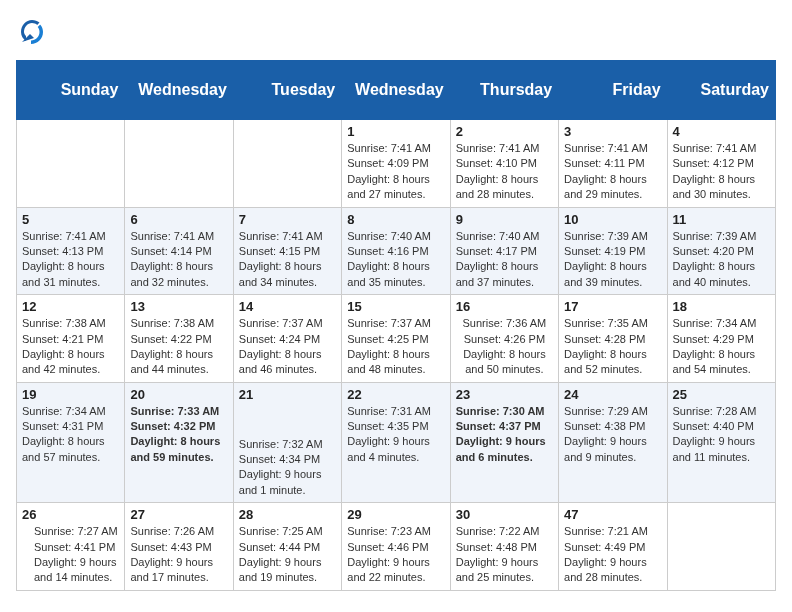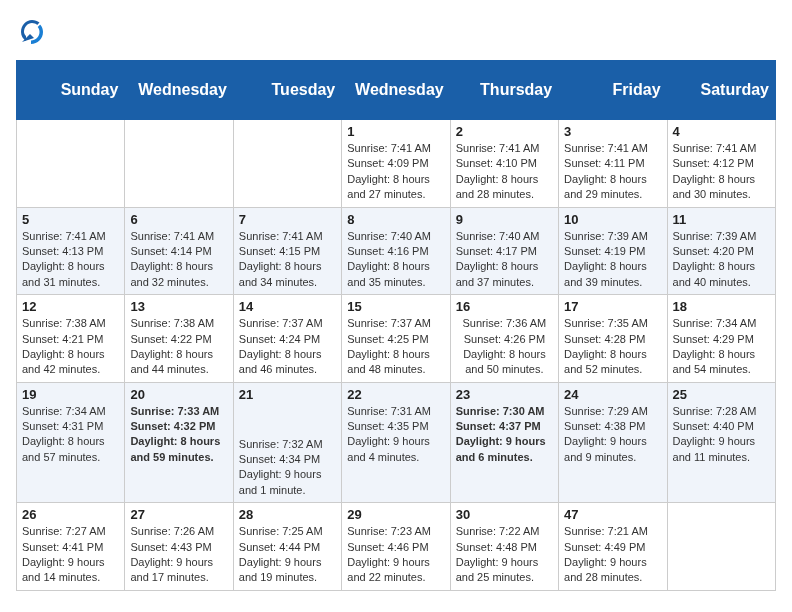--- a/index.html
+++ b/index.html
@@ -320,21 +320,21 @@
             <div class="day-number">25</div>
             <div class="day-info" style="white-space: pre-line;">Sunrise: 7:28 AM
 Sunset: 4:40 PM
 Daylight: 9 hours
 and 11 minutes.</div>
           </td>
         </tr>
         <tr>
           <td>
             <div class="day-number">26</div>
-            <div class="day-info" style="white-space: pre-line;">Sunrise: 7:27 AM
+            <div class="day-info" style="white-space: pre-line; margin-left: 12px;">Sunrise: 7:27 AM
 Sunset: 4:41 PM
 Daylight: 9 hours
 and 14 minutes.</div>
           </td>
           <td>
             <div class="day-number">27</div>
             <div class="day-info" style="white-space: pre-line;">Sunrise: 7:26 AM
 Sunset: 4:43 PM
 Daylight: 9 hours
 and 17 minutes.</div>

